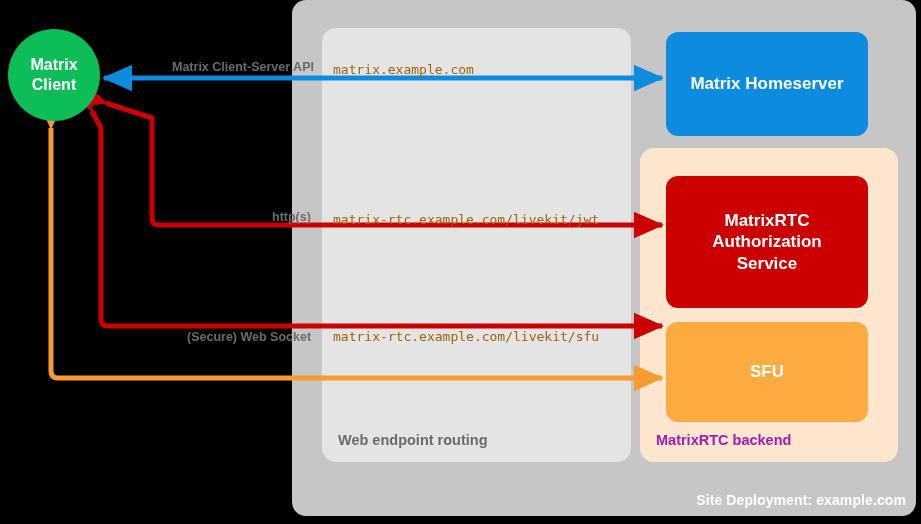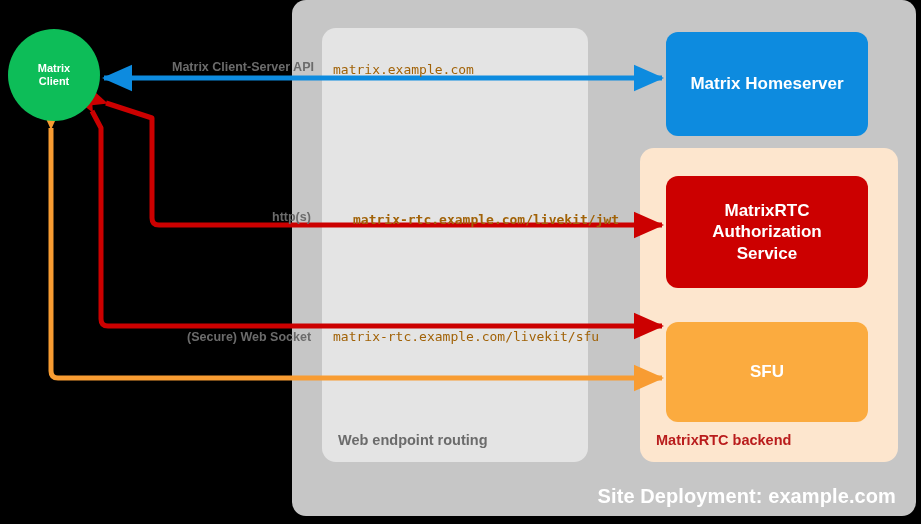--- a/index.html
+++ b/index.html
@@ -21,37 +21,38 @@
     position: absolute;
     left: 292px;
     top: 0px;
     width: 624px;
     height: 516px;
     background: #c6c6c6;
     border-radius: 14px;
   }
   .site-label {
     position: absolute;
-    right: 20px;
+    right: 10px;
     bottom: 8px;
     color: #ffffff;
-    font-size: 20px;
+    font-size: 14px;
     font-weight: bold;
     letter-spacing: 0.1px;
   }
 
   
   .routing-group {
     position: absolute;
     left: 322px;
     top: 28px;
     width: 266px;
     height: 434px;
     background: #e4e4e4;
     border-radius: 14px;
+    padding-left: 43px;
   }
   .routing-label {
     position: absolute;
     left: 16px;
     bottom: 14px;
     color: #6b6b6b;
     font-size: 14.5px;
     font-weight: bold;
   }
 
@@ -62,40 +63,40 @@
     top: 148px;
     width: 258px;
     height: 314px;
     background: #fde6ce;
     border-radius: 14px;
   }
   .backend-label {
     position: absolute;
     left: 16px;
     bottom: 14px;
-    color: #b91c1c;
+    color: #a21caf;
     font-size: 14.5px;
     font-weight: bold;
   }
 
   
   .client-node {
     position: absolute;
     left: 8px;
     top: 29px;
     width: 92px;
     height: 92px;
     border-radius: 50%;
     background: #0dbd58;
     display: flex;
     flex-direction: column;
     align-items: center;
     justify-content: center;
     color: #ffffff;
-    font-size: 11px;
+    font-size: 16px;
     font-weight: bold;
     line-height: 1.22;
     text-align: center;
     z-index: 6;
   }
 
   
   .box {
     position: absolute;
     display: flex;
@@ -113,21 +114,21 @@
     top: 32px;
     width: 202px;
     height: 104px;
     background: #0d8bdf;
     font-size: 17px;
   }
   .box-auth {
     left: 666px;
     top: 176px;
     width: 202px;
-    height: 112px;
+    height: 132px;
     background: #cc0000;
     font-size: 17px;
   }
   .box-sfu {
     left: 666px;
     top: 322px;
     width: 202px;
     height: 100px;
     background: #fbab3f;
     font-size: 17px;
@@ -162,21 +163,21 @@
     font-size: 13px;
     white-space: nowrap;
     z-index: 7;
   }
   .lbl-csapi  { left: 133px; top: 60px; }
   .lbl-https  { left: 233px; top: 210px; }
   .lbl-ws     { left: 148px; top: 314px; margin-top: 16px; }
   .lbl-webrtc { left: 62px;  top: 363px; }
 
   .url-matrix { left: 333px; top: 62px; }
-  .url-jwt    { left: 353px; top: 212px; font-weight: bold; }
+  .url-jwt    { left: 333px; top: 212px; }
   .url-sfu    { left: 333px; top: 329px; }
 </style>
 </head>
 <body>
 
 <div id="canvas">
 
   <div class="site-container">
     <div class="site-label">Site Deployment: example.com</div>
   </div>

